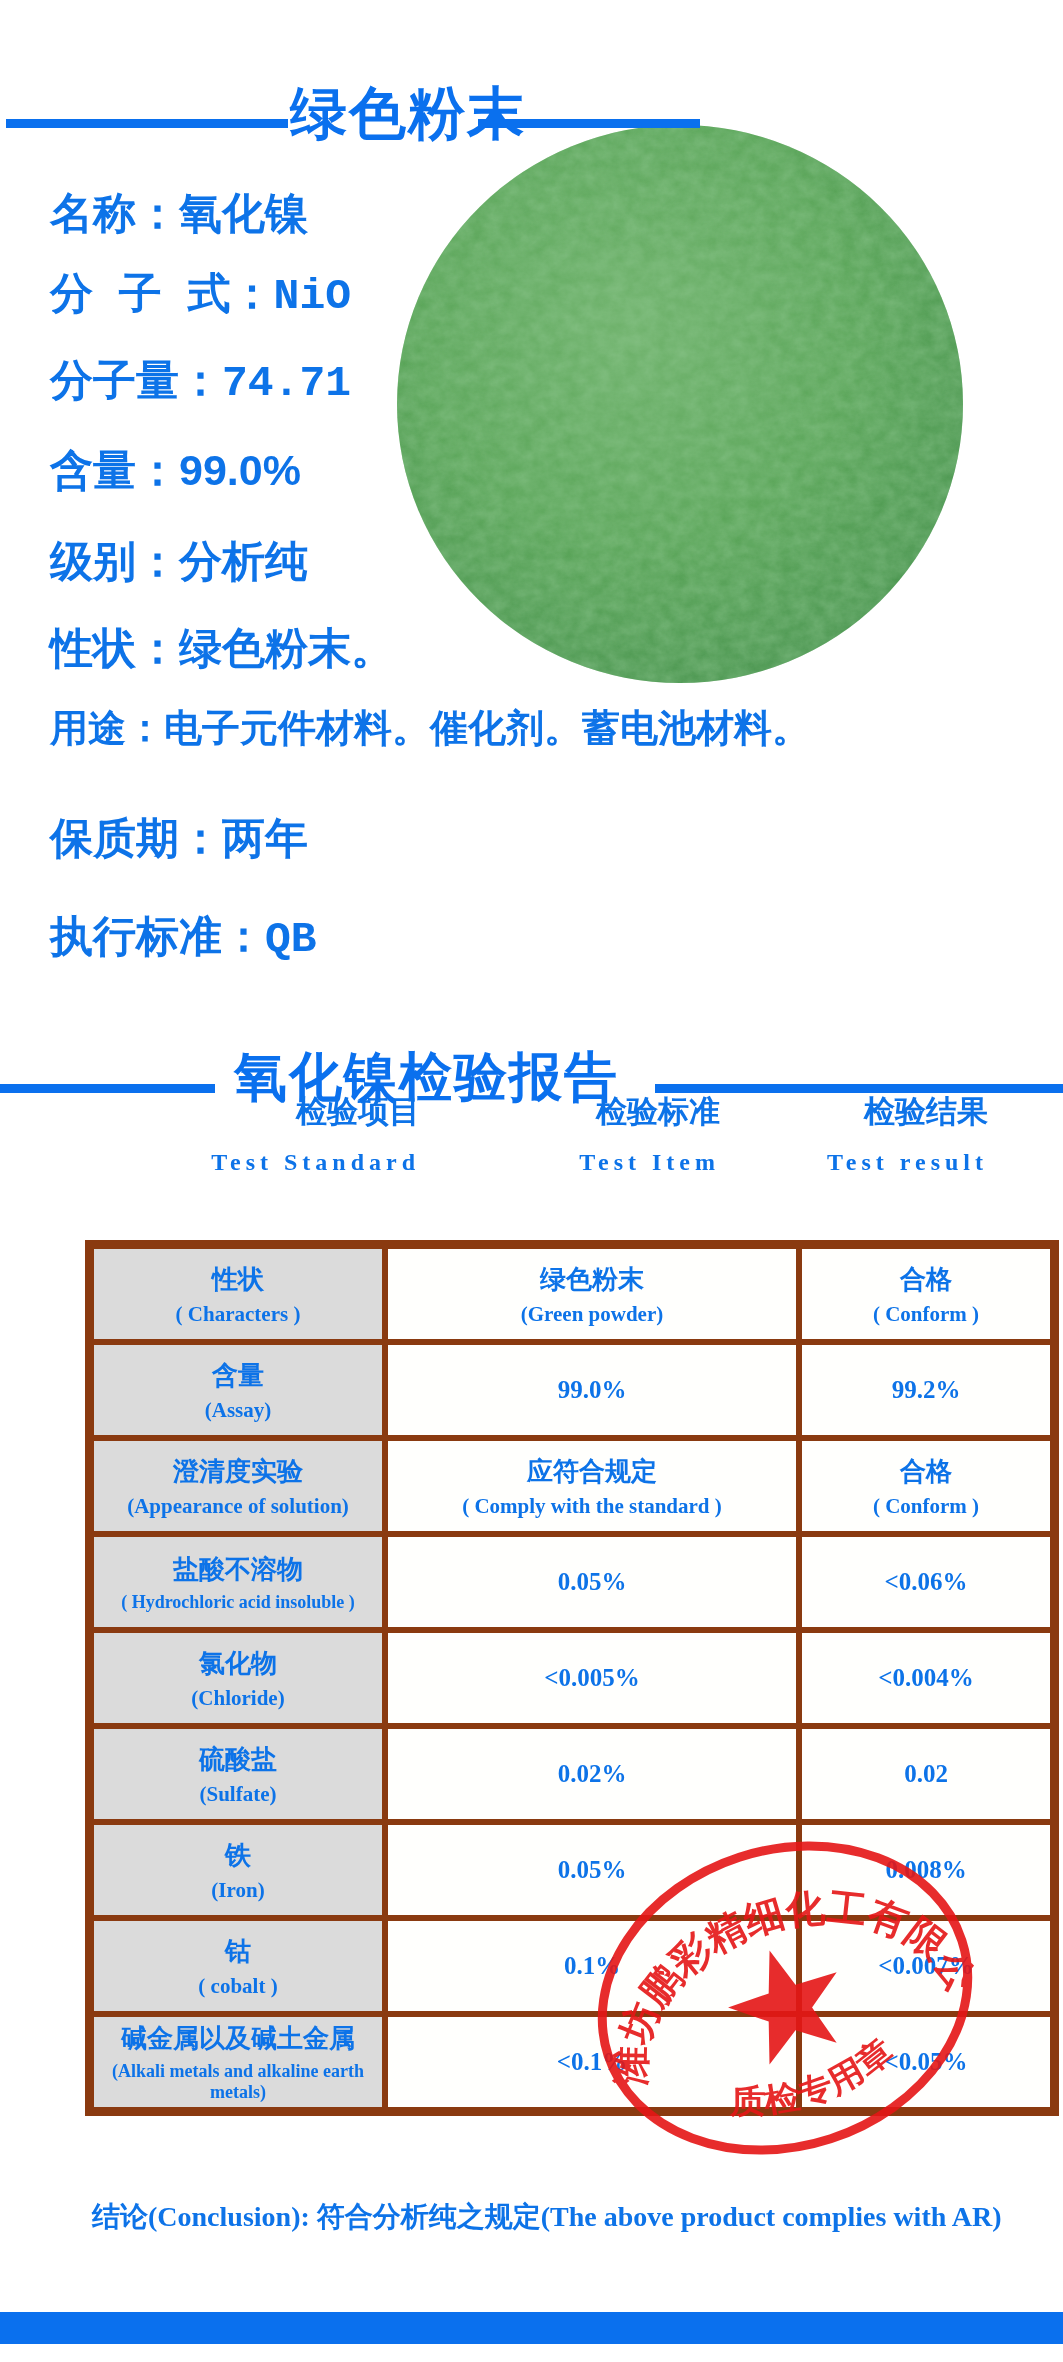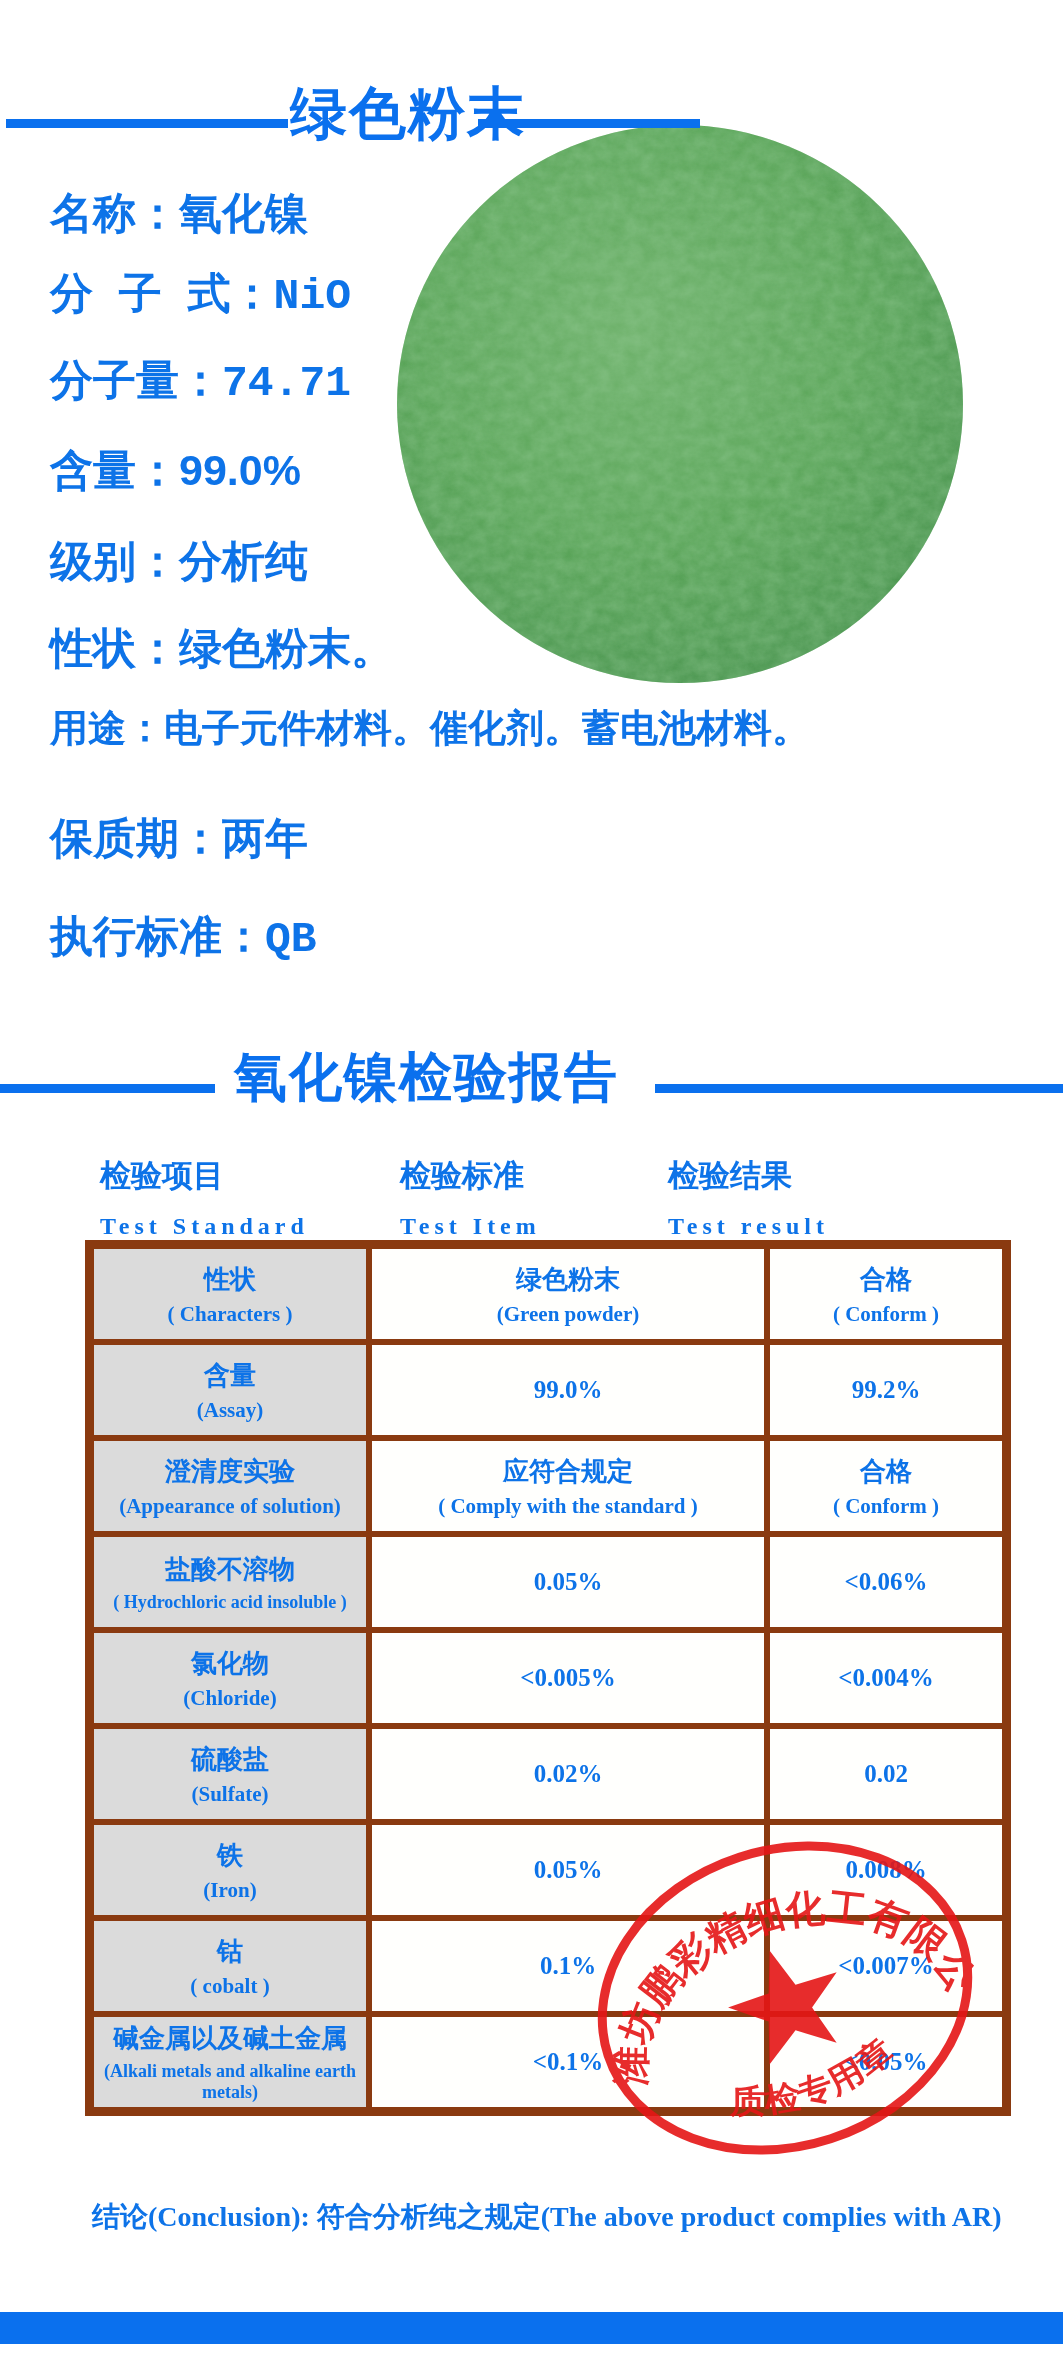--- a/index.html
+++ b/index.html
@@ -13,31 +13,31 @@
     font-family:"Liberation Sans",sans-serif;letter-spacing:2px;
   }
   #intro-title{left:290px;top:76px;font-size:57px}
   #report-title{left:234px;top:1042px;font-size:53px}
   .pline{
     position:absolute;left:50px;color:#0d73e8;font-size:43px;font-weight:700;
     white-space:nowrap;font-family:Liberation Mono, monospace;
   }
   .pline.xb{font-weight:900;font-family:"Liberation Sans",sans-serif}
   .pline.med{font-size:38px}
-  .hdr{position:absolute;top:1155px;width:320px;text-align:left;color:#0d73e8}
+  .hdr{position:absolute;top:1091px;width:320px;text-align:right;color:#0d73e8}
   .hdr .cn{font-size:31px;font-weight:900;font-family:"Liberation Sans",sans-serif}
   .hdr .en{font-size:24px;font-weight:700;letter-spacing:5px;margin-top:16px;white-space:nowrap}
   #report-table{
     position:absolute;left:85px;top:1240px;
     border-collapse:separate;border-spacing:6px;
     background:#8a3a10;border:3px solid #8a3a10;
   }
   #report-table td{
     background:#fffffd;text-align:center;vertical-align:middle;
-    height:86px;color:#0d73e8;padding:2px 6px;
+    height:86px;color:#0d73e8;padding:2px 14px;
   }
   #report-table td.item{background:#dbdbdb;width:260px}
   #report-table td.std{width:380px}
   #report-table td.res{width:220px}
   .cn1{font-size:26px;font-weight:900;font-family:"Liberation Sans",sans-serif}
   .en1{font-size:21px;font-weight:700;margin-top:5px}
   .en1.sm{font-size:18px}
   .val{font-size:25px;font-weight:700}
   #conclusion{
     position:absolute;left:92px;top:2198px;color:#0d73e8;

